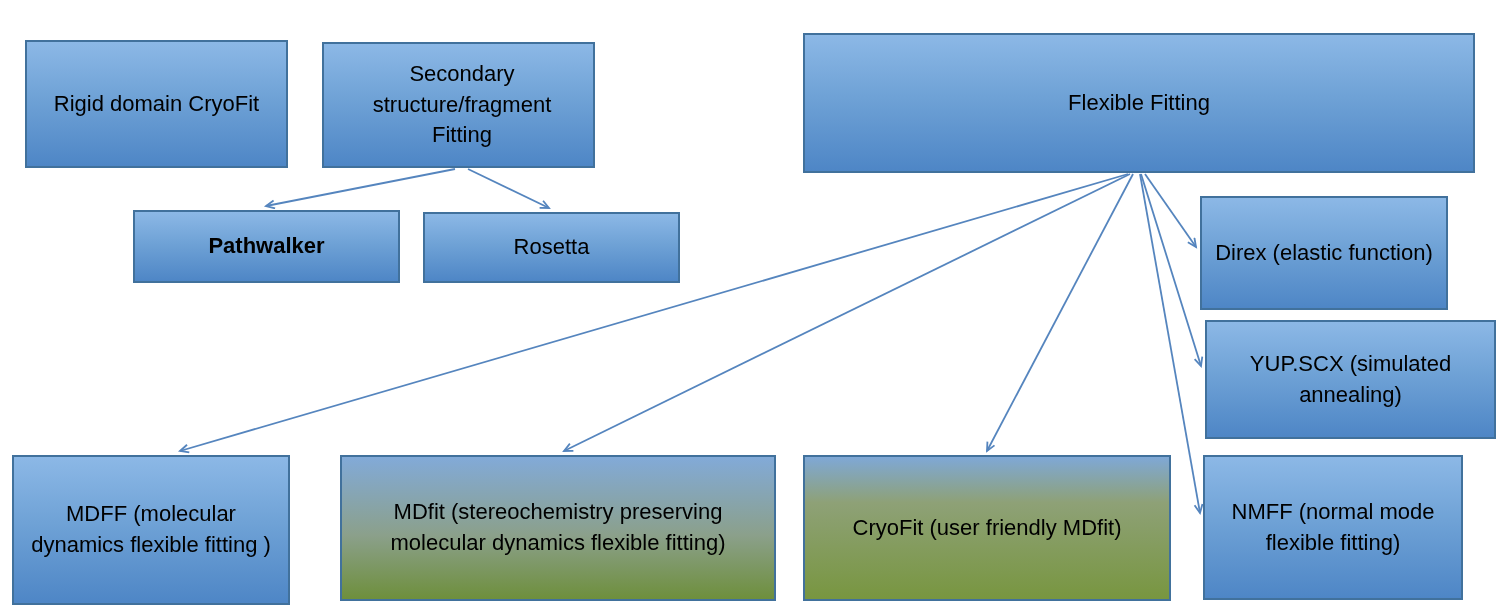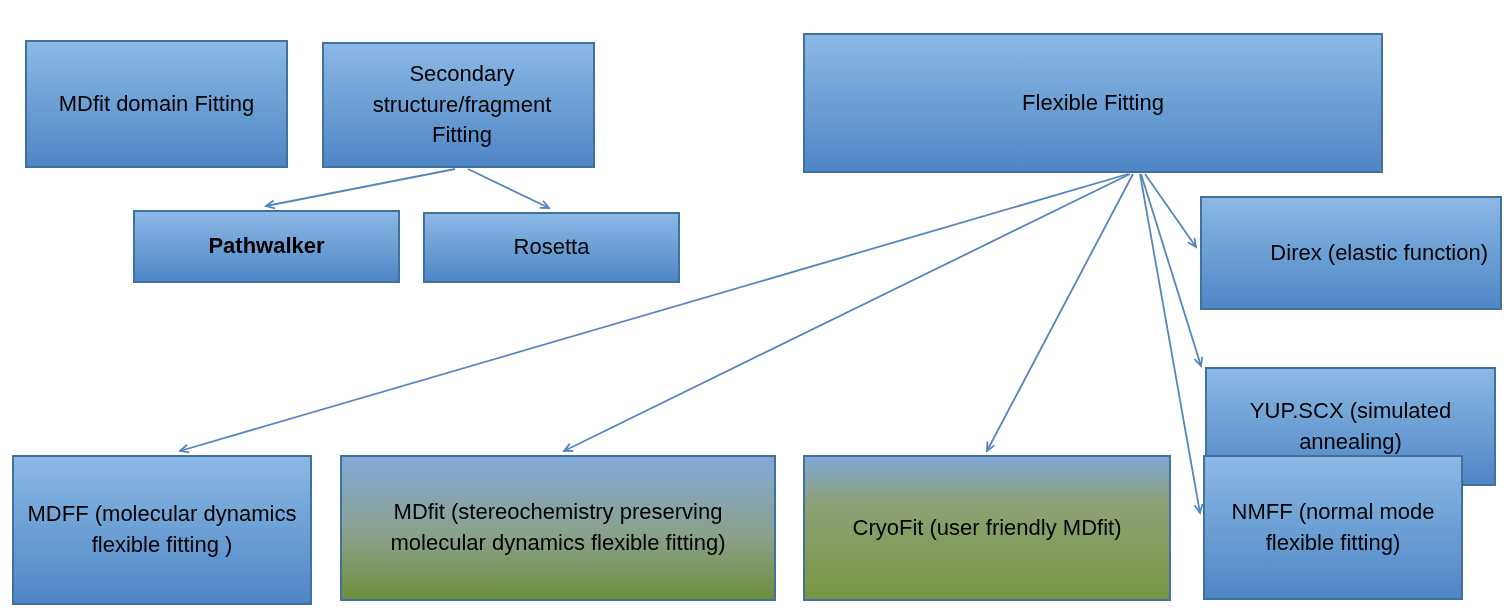--- a/index.html
+++ b/index.html
@@ -35,27 +35,27 @@
   .node.blend-half {
     background: linear-gradient(to bottom, #82AAD8 0%, #8BA08B 55%, #6E8F3C 100%);
   }
   
   .node.blend-most {
     background: linear-gradient(to bottom, #7FA8D6 0%, #8EA177 32%, #789640 100%);
   }
 
   .n-rigid      { left: 25px;   top: 40px;  width: 263px; height: 128px; }
   .n-secondary  { left: 322px;  top: 42px;  width: 273px; height: 126px; padding-left: 19px; }
-  .n-flexible   { left: 803px;  top: 33px;  width: 580px; height: 140px; }
+  .n-flexible   { left: 803px;  top: 33px;  width: 672px; height: 140px; }
   .n-pathwalker { left: 133px;  top: 210px; width: 267px; height: 73px; font-weight: bold; }
   .n-rosetta    { left: 423px;  top: 212px; width: 257px; height: 71px; }
-  .n-direx      { left: 1200px; top: 196px; width: 302px; height: 114px; justify-content: flex-end; }
-  .n-yupscx     { left: 1205px; top: 320px; width: 291px; height: 119px; margin-top: 47px; }
+  .n-direx      { left: 1200px; top: 196px; width: 248px; height: 114px; }
+  .n-yupscx     { left: 1205px; top: 320px; width: 291px; height: 119px; }
   .n-nmff       { left: 1203px; top: 455px; width: 260px; height: 145px; }
-  .n-mdff       { left: 12px;   top: 455px; width: 300px; height: 150px; }
+  .n-mdff       { left: 12px;   top: 455px; width: 278px; height: 150px; }
   .n-mdfit      { left: 340px;  top: 455px; width: 436px; height: 146px; }
   .n-cryofit    { left: 803px;  top: 455px; width: 368px; height: 146px; }
 </style>
 </head>
 <body>
 
 <div class="canvas">
 
   <svg class="connectors" viewBox="0 0 1512 610" xmlns="http://www.w3.org/2000/svg">
     <defs>
@@ -69,21 +69,21 @@
 
     <line x1="1128" y1="174" x2="180" y2="451" stroke="#5585BE" stroke-width="1.8" marker-end="url(#arrow)"></line>
     <line x1="1130" y1="174" x2="564" y2="451" stroke="#5585BE" stroke-width="1.8" marker-end="url(#arrow)"></line>
     <line x1="1133" y1="174" x2="987" y2="451" stroke="#5585BE" stroke-width="1.8" marker-end="url(#arrow)"></line>
     <line x1="1140" y1="174" x2="1200" y2="513" stroke="#5585BE" stroke-width="1.8" marker-end="url(#arrow)"></line>
     <line x1="1141" y1="174" x2="1201" y2="366" stroke="#5585BE" stroke-width="1.8" marker-end="url(#arrow)"></line>
     <line x1="1145" y1="174" x2="1196" y2="247" stroke="#5585BE" stroke-width="1.8" marker-end="url(#arrow)"></line>
   </svg>
 
   <div class="node n-rigid">
-    <span>MDfit domain Fitting</span>
+    <span>Rigid domain CryoFit</span>
   </div>
 
   <div class="node n-secondary">
     <span>Secondary structure/fragment Fitting</span>
   </div>
 
   <div class="node n-flexible">
     <span>Flexible Fitting</span>
   </div>
 

